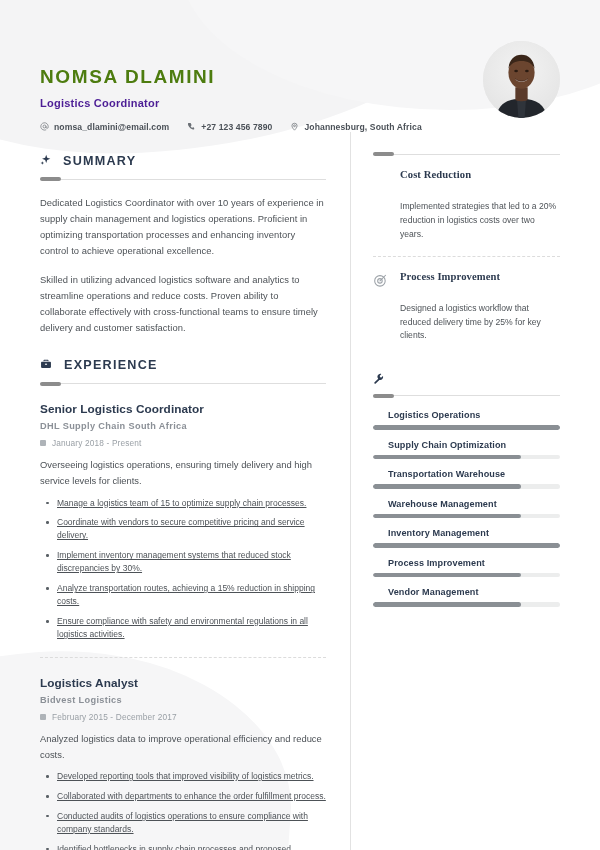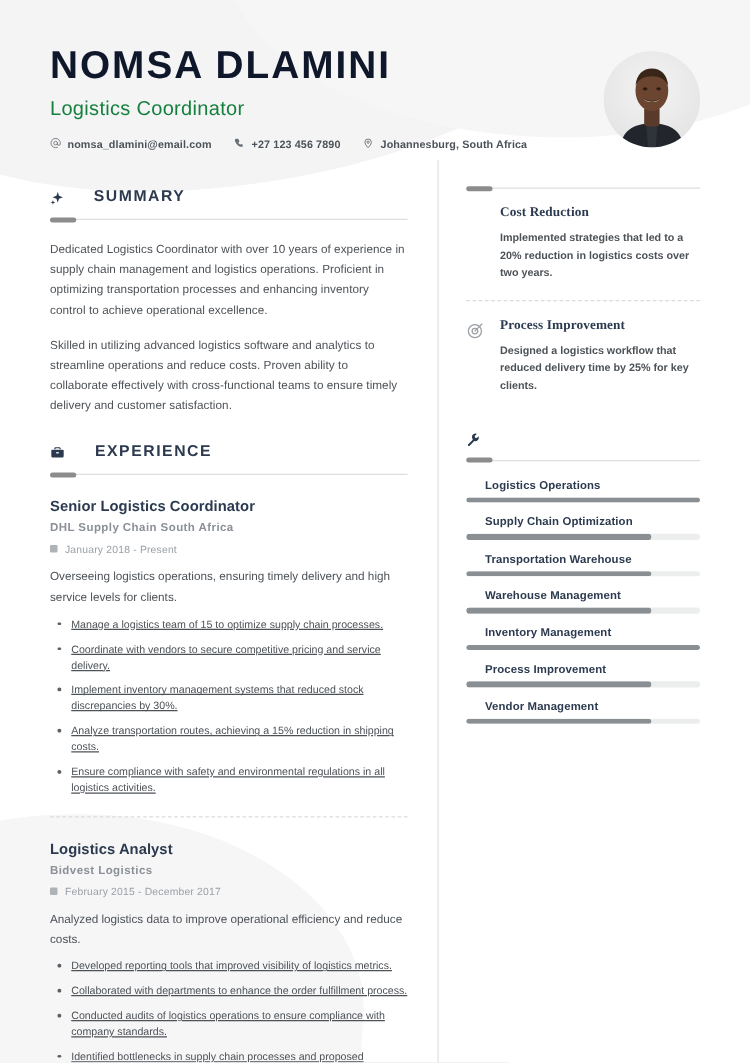--- a/index.html
+++ b/index.html
@@ -59,31 +59,33 @@
 
   .content { position: relative; z-index: 2; }
 
   
   .header {
     padding: 34px 40px 0 40px;
     position: relative;
     min-height: 128px;
   }
   .name {
-    font-size: 31px;
+    font-size: 19px;
     font-weight: 700;
     letter-spacing: 1.6px;
-    color: #0f172a;
+    color: #4d7c0f;
     line-height: 1.15;
+    margin-top: 32px;
   }
   .job-title {
     margin-top: 9px;
-    font-size: 16px;
-    color: #15803d;
+    font-size: 11px;
+    color: #4c1d95;
     letter-spacing: .25px;
+    font-weight: bold;
   }
   .contacts {
     margin-top: 13px;
     display: flex;
     align-items: center;
     gap: 18px;
     flex-wrap: wrap;
   }
   .contact {
     display: flex;
@@ -115,22 +117,22 @@
     gap: 0;
   }
   .col-left { width: 310px; flex: none; padding-right: 24px; }
   .col-divider { width: 1px; background: #e2e2e2; flex: none; }
   .col-right { flex: 1; padding-left: 22px; }
 
   
   .section { margin-top: 22px; }
   .sec-head {
     display: flex;
-    align-items: flex-end;
-    gap: 24px;
+    align-items: flex-start;
+    gap: 12px;
   }
   .sec-head svg { display: block; flex: none; color: #2c3a4f; }
   .sec-title {
     font-size: 12.6px;
     font-weight: 700;
     letter-spacing: 1.25px;
     color: #2c3a4f;
     text-transform: uppercase;
   }
   .sec-rule {
@@ -231,25 +233,24 @@
   }
   .ach-icon svg { display: block; }
   .ach-title {
     font-size: 10.6px;
     font-weight: 700;
     color: #2c3a4f;
     letter-spacing: .1px;
     font-family: Liberation Serif, serif;
   }
   .ach-text {
-    margin-top: 8px;
+    margin-top: 20px;
     font-size: 8.6px;
     line-height: 1.62;
     color: #4d5257;
-    font-weight: bold;
   }
   .ach-sep {
     margin: 14px 0 14px 0;
     border-top: 1px dashed #dcdcdc;
   }
 
   
   .skills { margin-top: 14px; }
   .skill { margin-bottom: 10px; }
   .skill-name {

